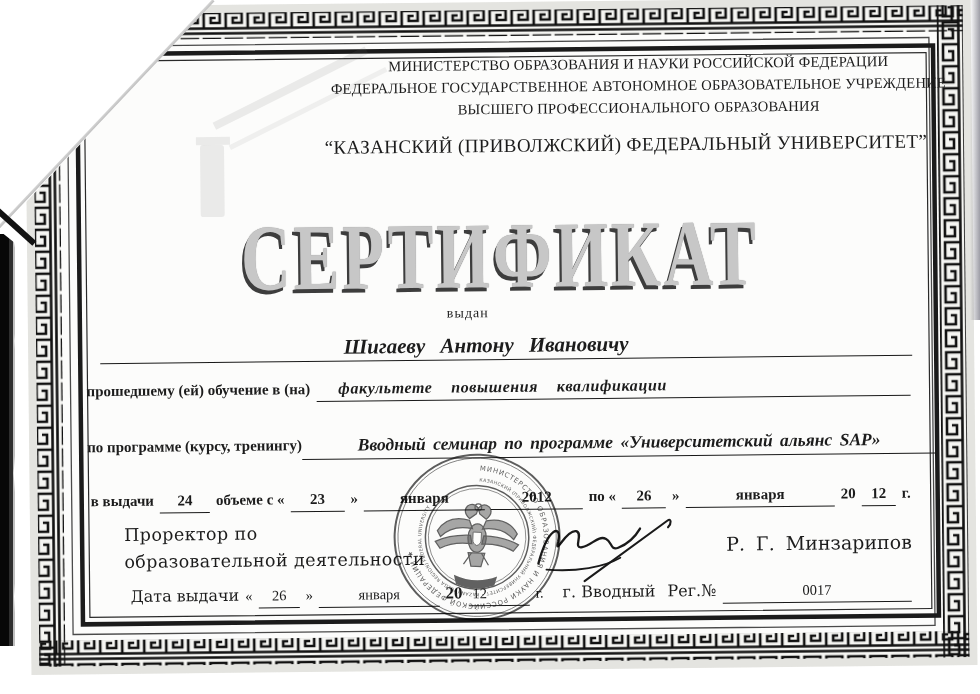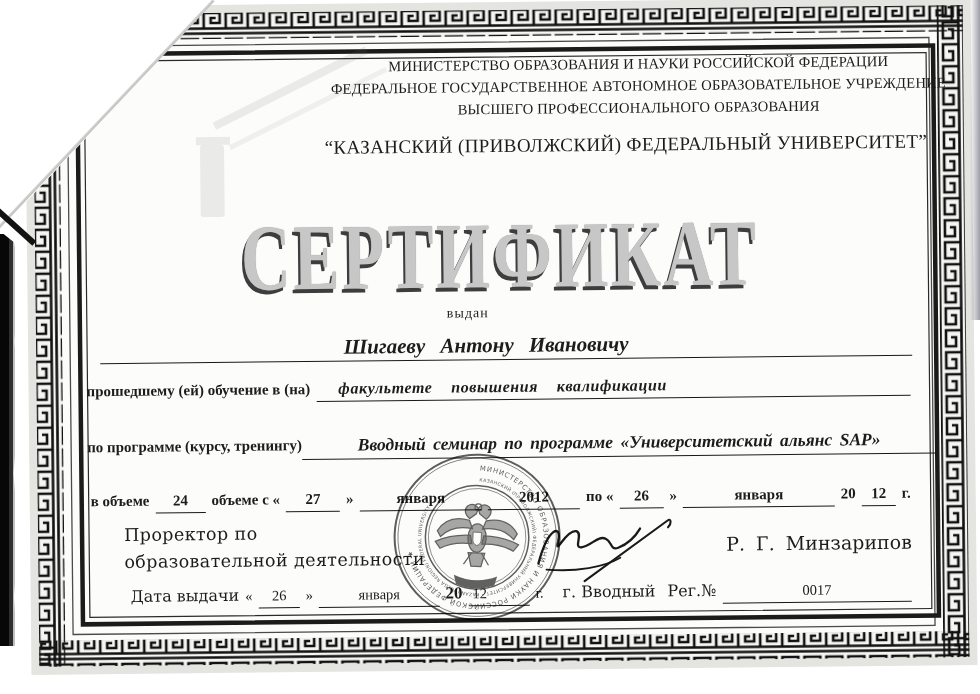--- a/index.html
+++ b/index.html
@@ -129,24 +129,24 @@
       <span class="lbl15">прошедшему (ей) обучение в (на)</span>
       <span class="ul grow bi train-val" style="margin-left:6px;">факультете  повышения  квалификации</span>
     </div>
 
     <div class="abs row prog-row" style="top:430px;">
       <span class="lbl15">по программе  (курсу, тренингу)</span>
       <span class="ul grow bi prog-val">Вводный семинар по программе «Университетский альянс SAP»</span>
     </div>
 
     <div class="abs row vol-row" style="top:484px;">
-      <span>в объеме</span>
+      <span>в выдачи</span>
       <span class="ul" style="width:50px;">24</span>
       <span>объеме с «</span>
-      <span class="ul" style="width:54px;">27</span>
+      <span class="ul" style="width:54px;">23</span>
       <span>»</span>
       <span class="ul grow" style="flex-grow:1;">января</span>
       <span class="ul" style="width:92px;">2012</span>
       <span>по «</span>
       <span class="ul" style="width:44px;">26</span>
       <span>»</span>
       <span class="ul grow" style="flex-grow:1.4;">января</span>
       <span>20</span>
       <span class="ul" style="width:34px;">12</span>
       <span>г.</span>

